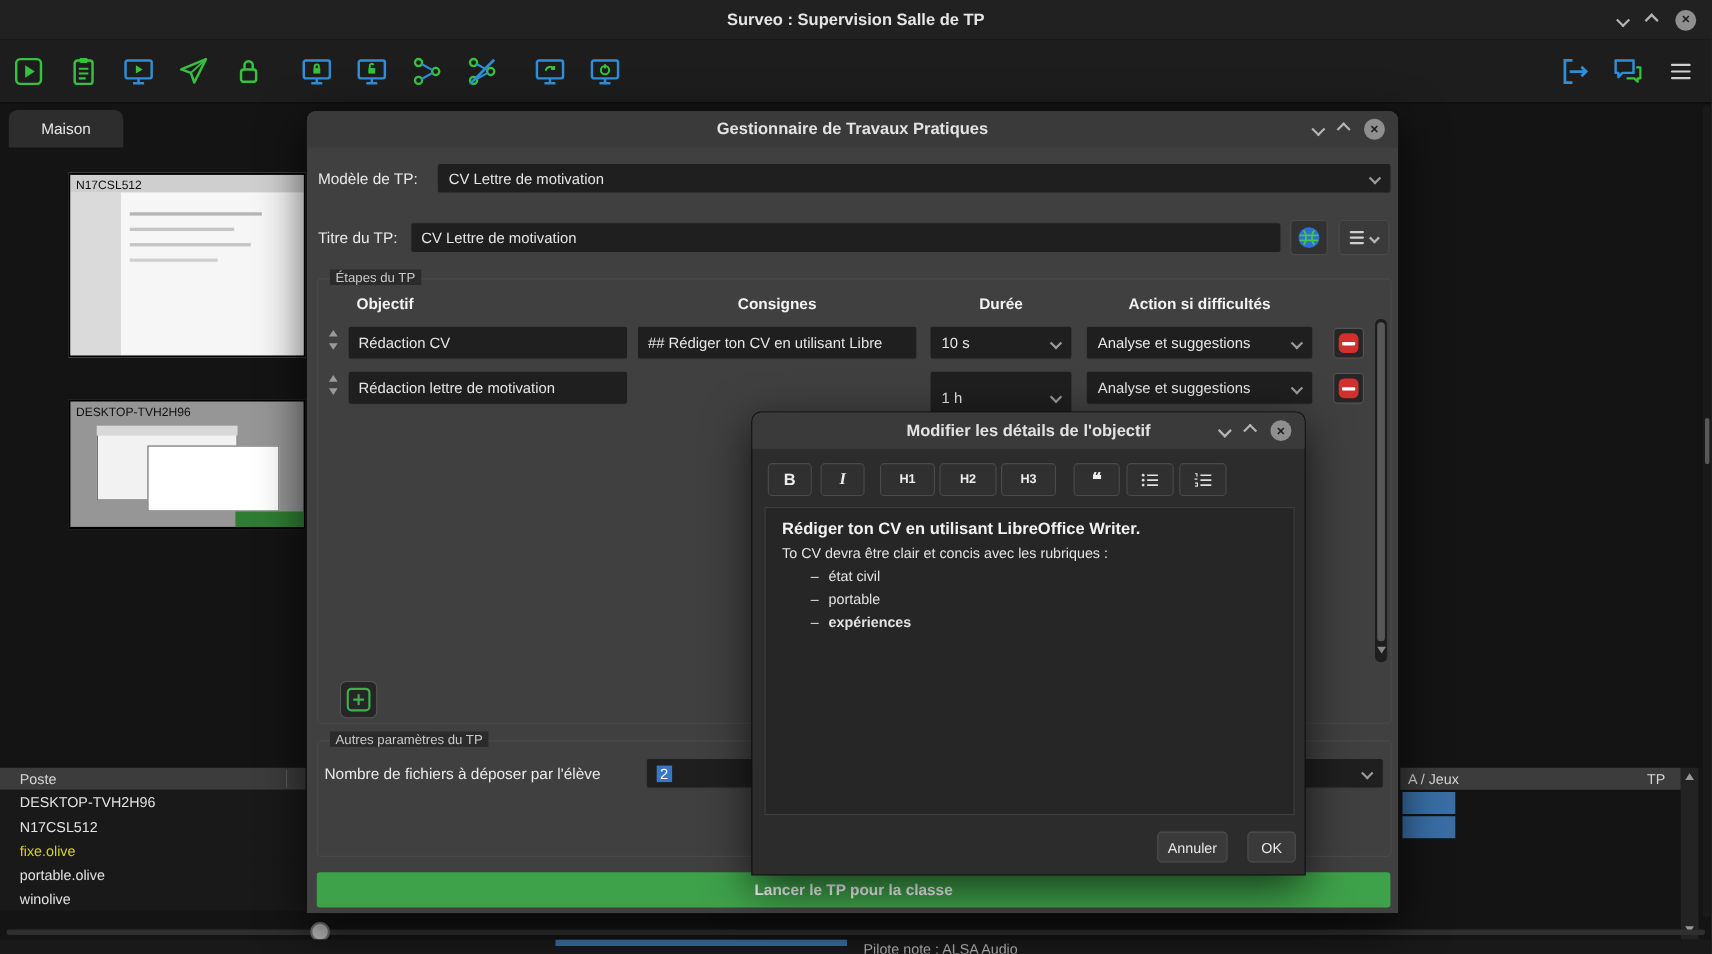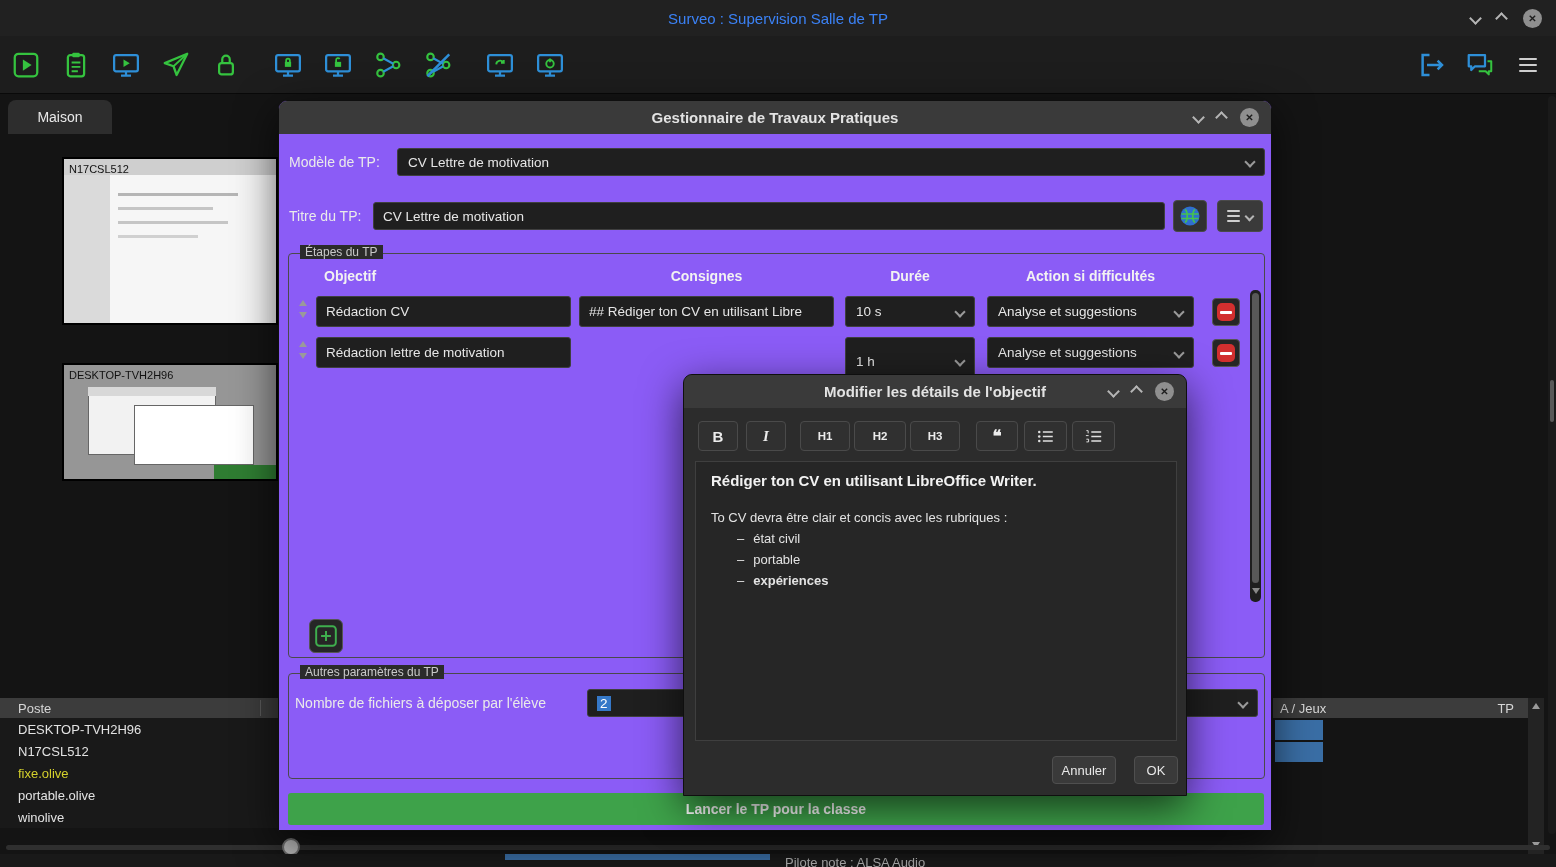--- a/index.html
+++ b/index.html
@@ -2,21 +2,21 @@
 <html><head>
 <meta charset="utf-8">
 <style>
   *{box-sizing:border-box;margin:0;padding:0}
   html,body{width:1556px;height:867px}
   body{background:#141414;font-family:"Liberation Sans",sans-serif;position:relative;overflow:hidden;color:#ddd}
   .screen{position:absolute;left:0;top:0;width:1556px;height:867px;overflow:hidden}
 
   
   .titlebar{position:absolute;left:0;top:0;width:1556px;height:36px;background:#212121;display:flex;align-items:center;justify-content:center}
-  .titlebar-title{font-size:15px;font-weight:normal;color:#3b82f6}
+  .titlebar-title{font-size:15px;font-weight:bold;color:#e5e5e5}
   .win-controls{position:absolute;right:14px;top:0;height:36px;display:flex;align-items:center;gap:17px}
   .chev{display:inline-block;width:9px;height:9px;border-right:2px solid #b5b5b5;border-bottom:2px solid #b5b5b5}
   .chev.down{transform:rotate(45deg)}
   .chev.up{transform:rotate(-135deg)}
   .close-circle{display:inline-flex;width:19px;height:19px;border-radius:50%;background:#8f8f8f;color:#1d1d1d;font-size:10px;align-items:center;justify-content:center;font-weight:bold;cursor:pointer}
 
   
   .toolbar{position:absolute;left:0;top:36px;width:1556px;height:58px;background:#1d1d1d;border-bottom:1px solid #090909;display:flex;align-items:center}
   .tb-left{display:flex;align-items:center;gap:18px;padding-left:10px}
   .tb-btn{width:32px;height:32px;background:none;border:none;display:flex;align-items:center;justify-content:center;cursor:pointer}
@@ -35,21 +35,21 @@
   .tbl-header{position:absolute;background:#3c3c3c;color:#d6d6d6;font-size:13px;display:flex;align-items:center}
   .poste-row{position:absolute;left:0;width:278px;height:22px;display:flex;align-items:center;padding-left:18px;font-size:13px;color:#e2e2e2;background:#191919;cursor:pointer}
   .olive{color:#d4d02c}
 
   .bar-blue{position:absolute;background:#3a6ea5}
 
   .tri-up{width:0;height:0;border-left:4px solid transparent;border-right:4px solid transparent;border-bottom:6px solid #9a9a9a}
   .tri-down{width:0;height:0;border-left:4px solid transparent;border-right:4px solid transparent;border-top:6px solid #9a9a9a}
 
   
-  .dialog{position:absolute;background:#8b5cf6;border:1px solid #0f0f0f;box-shadow:0 12px 42px rgba(0,0,0,.65);border-radius:9px 9px 0 0}
+  .dialog{position:absolute;background:#404040;border:1px solid #0f0f0f;box-shadow:0 12px 42px rgba(0,0,0,.65);border-radius:9px 9px 0 0}
   .dlg-titlebar{position:absolute;left:0;top:0;right:0;height:33px;background:#3a3a3a;border-radius:8px 8px 0 0;display:flex;align-items:center;justify-content:center}
   .dlg-title{font-weight:bold;font-size:15px;color:#e3e3e3}
   .dlg-controls{position:absolute;right:12px;top:0;height:33px;display:flex;align-items:center;gap:14px}
 
   .label{position:absolute;font-size:14px;color:#eaeaea;white-space:nowrap}
   .input{position:absolute;background:#1f1f1f;border:1px solid #3f3f3f;border-radius:3px;color:#e6e6e6;font-size:13.5px;padding:0 9px;font-family:inherit;outline:none}
   .combo{position:absolute;background:#1f1f1f;border:1px solid #3f3f3f;border-radius:3px;color:#e6e6e6;font-size:13.5px;display:flex;align-items:center;padding:0 10px;cursor:pointer;white-space:nowrap;overflow:hidden}
   .combo .chev{margin-left:auto;width:8px;height:8px;border-color:#9a9a9a;flex:none}
   .fieldset{position:absolute;border:1px solid #4a4a4a;border-radius:4px}
   .legend{position:absolute;font-size:12px;color:#c9c9c9;background:#2b2b2b;padding:0 5px;white-space:nowrap;z-index:2}
@@ -64,21 +64,21 @@
   .green-btn{position:absolute;background:#3ea24a;border:none;border-radius:3px;color:#fff;font-weight:bold;font-size:14px;display:flex;align-items:center;justify-content:center;font-family:inherit;cursor:pointer}
   .sel{background:#3578c8;color:#fff;padding:0 3px}
 
   .fmt-btn{position:absolute;height:30px;background:#303030;border:1px solid #4a4a4a;border-radius:4px;color:#ececec;display:flex;align-items:center;justify-content:center;font-family:inherit;cursor:pointer;top:46px}
   .fmt-b{font-weight:bold;font-size:15px}
   .fmt-i{font-style:italic;font-weight:bold;font-size:15px;font-family:"Liberation Serif",serif}
   .fmt-h{font-weight:bold;font-size:11.5px}
   .fmt-q{font-size:17px;font-weight:bold}
   .dlg-btn{position:absolute;height:28px;background:#3a3a3a;border:1px solid #4f4f4f;border-radius:4px;color:#e8e8e8;font-size:13px;display:flex;align-items:center;justify-content:center;font-family:inherit;cursor:pointer}
   .editor{position:absolute;background:#262626;border:1px solid #3f3f3f;padding:10px 15px;overflow:hidden;cursor:text}
-  .ed-heading{font-size:15px;font-weight:bold;color:#f2f2f2;margin-bottom:21px}
+  .ed-heading{font-size:15px;font-weight:bold;color:#f2f2f2;margin-bottom:6px}
   .ed-para{font-size:13px;color:#e3e3e3;margin-bottom:3px}
   .ed-li{display:flex;font-size:13px;color:#e3e3e3;line-height:21px;margin-left:26px;gap:9px}
   .ed-li .bold{font-weight:bold}
 
   
   .hscroll-track{position:absolute;left:6px;top:845px;width:1544px;height:5px;background:#2f2f2f;border-radius:3px;cursor:pointer}
   .hscroll-knob{position:absolute;left:282px;top:838px;width:18px;height:18px;border-radius:50%;background:#b9b9b9;border:2px solid #6e6e6e;cursor:grab}
   .bottom-strip{position:absolute;left:0;top:854px;width:1556px;height:13px;background:#191919;overflow:hidden}
   .status-text{position:absolute;left:785px;top:1px;font-size:13px;color:#b0b0b0;white-space:nowrap}
 </style>

